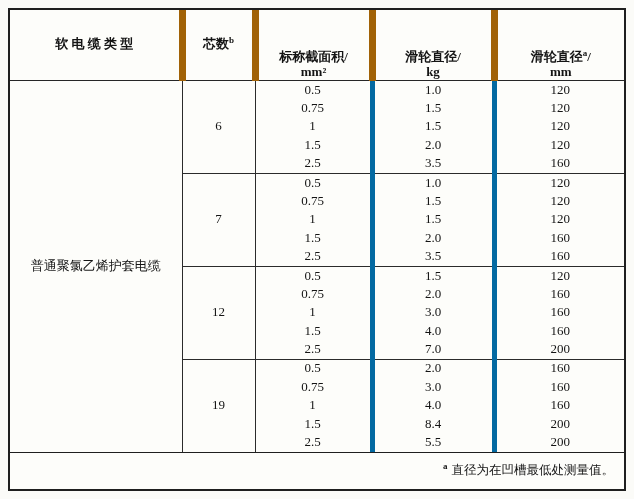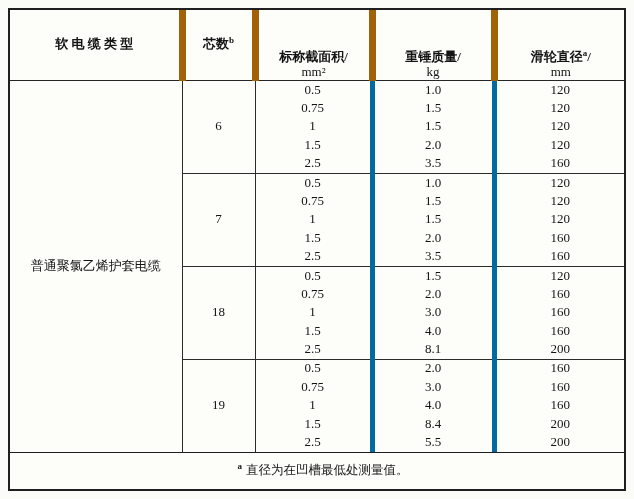--- a/index.html
+++ b/index.html
@@ -30,28 +30,28 @@
   tbody td { height:18.4px; font-size:12.5px; }
   td.colsep { border-right:5px solid #0369a1; }
   td.groupline { border-top:1px solid #2b2b2b; }
   td.cabletype {
     vertical-align:top; font-weight:normal; font-size:13px;
     padding-top:6px; border-right:1px solid #2b2b2b;
   }
   td.cores { font-size:12.5px; border-right:1px solid #2b2b2b; }
   sup.fn { font-size:9px; line-height:0; vertical-align:super; font-weight:bold; }
   .hdr-line { display:block;margin-top:40px; }
-  .hdr-unit { display:block; font-weight:normal; }
+  .hdr-unit { display:block; font-weight:bold; }
   .footnotes {
     flex:1; border-top:1px solid #1f1f1f; background:#fdfdfa;
     padding:7px 10px 0 22px; box-sizing:border-box;
   }
   .footnote {
     font-size:12.5px; line-height:20px; color:#141414;
-    padding-left:16px; text-indent:-16px; text-align:center;
+    padding-left:16px; text-indent:-16px; text-align:right;
   }
   .footnote sup.fn { margin-right:4px; }
 </style>
 </head>
 <body>
 
 <div class="page">
   <div class="frame">
 
     <table class="cable">
@@ -68,21 +68,21 @@
             <span>软 电 缆 类 型</span>
           </th>
           <th>
             <span>芯数</span><sup class="fn">b</sup>
           </th>
           <th>
             <span class="hdr-line">标称截面积/</span>
             <span class="hdr-unit">mm²</span>
           </th>
           <th>
-            <span class="hdr-line">重锤质量/</span>
+            <span class="hdr-line">滑轮直径/</span>
             <span class="hdr-unit">kg</span>
           </th>
           <th>
             <span class="hdr-line"><span>滑轮直径</span><sup class="fn">a</sup><span>/</span></span>
             <span class="hdr-unit">mm</span>
           </th>
         </tr>
       </thead>
       <tbody>
           <tr>
@@ -132,21 +132,21 @@
             <td class="colsep area-cell">1.5</td>
             <td class="colsep mass-cell">2.0</td>
             <td class="diameter-cell">160</td>
           </tr>
           <tr>
             <td class="colsep area-cell">2.5</td>
             <td class="colsep mass-cell">3.5</td>
             <td class="diameter-cell">160</td>
           </tr>
           <tr>
-            <td class="cores groupline" rowspan="5">18</td>
+            <td class="cores groupline" rowspan="5">12</td>
             <td class="colsep area-cell groupline">0.5</td>
             <td class="colsep mass-cell groupline">1.5</td>
             <td class="diameter-cell groupline">120</td>
           </tr>
           <tr>
             <td class="colsep area-cell">0.75</td>
             <td class="colsep mass-cell">2.0</td>
             <td class="diameter-cell">160</td>
           </tr>
           <tr>
@@ -154,21 +154,21 @@
             <td class="colsep mass-cell">3.0</td>
             <td class="diameter-cell">160</td>
           </tr>
           <tr>
             <td class="colsep area-cell">1.5</td>
             <td class="colsep mass-cell">4.0</td>
             <td class="diameter-cell">160</td>
           </tr>
           <tr>
             <td class="colsep area-cell">2.5</td>
-            <td class="colsep mass-cell">8.1</td>
+            <td class="colsep mass-cell">7.0</td>
             <td class="diameter-cell">200</td>
           </tr>
           <tr>
             <td class="cores groupline" rowspan="5">19</td>
             <td class="colsep area-cell groupline">0.5</td>
             <td class="colsep mass-cell groupline">2.0</td>
             <td class="diameter-cell groupline">160</td>
           </tr>
           <tr>
             <td class="colsep area-cell">0.75</td>

